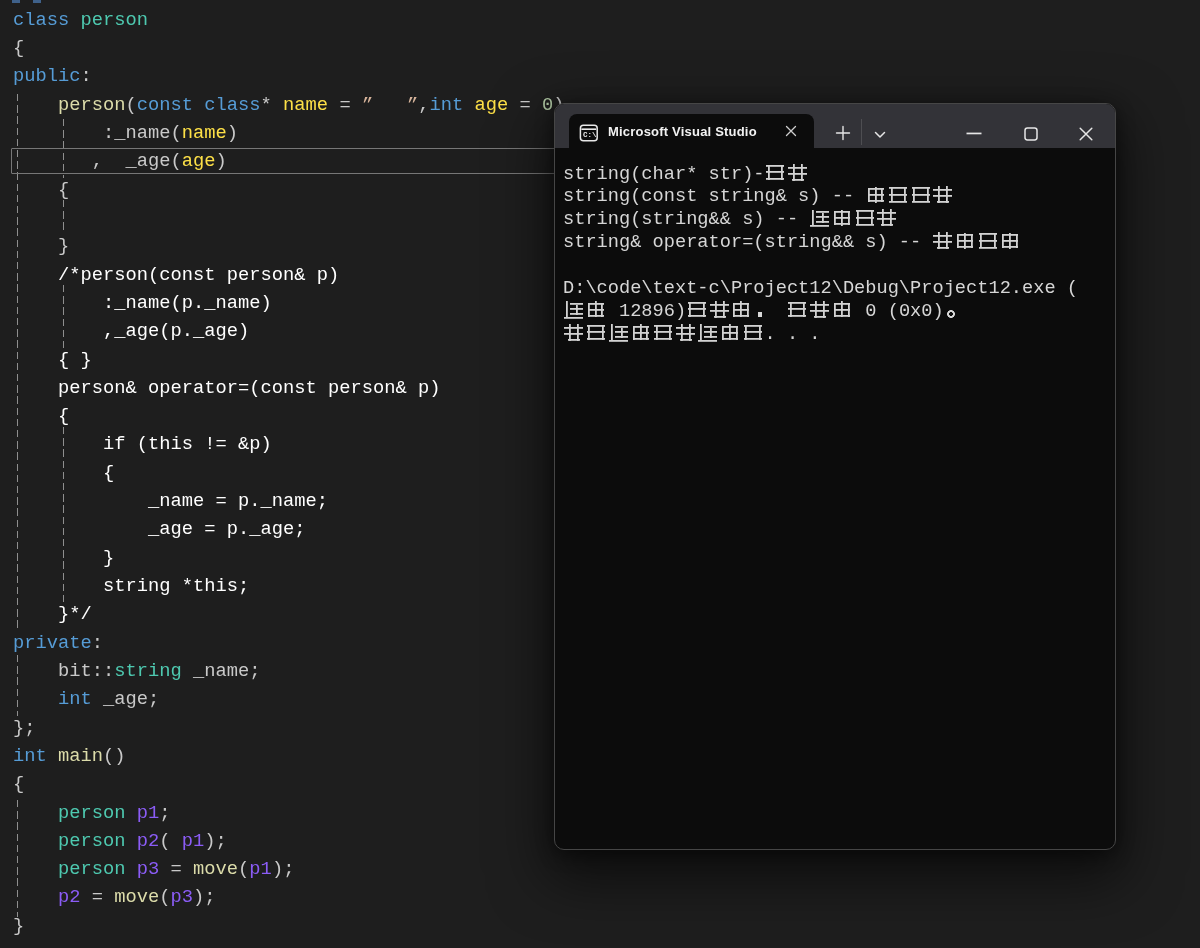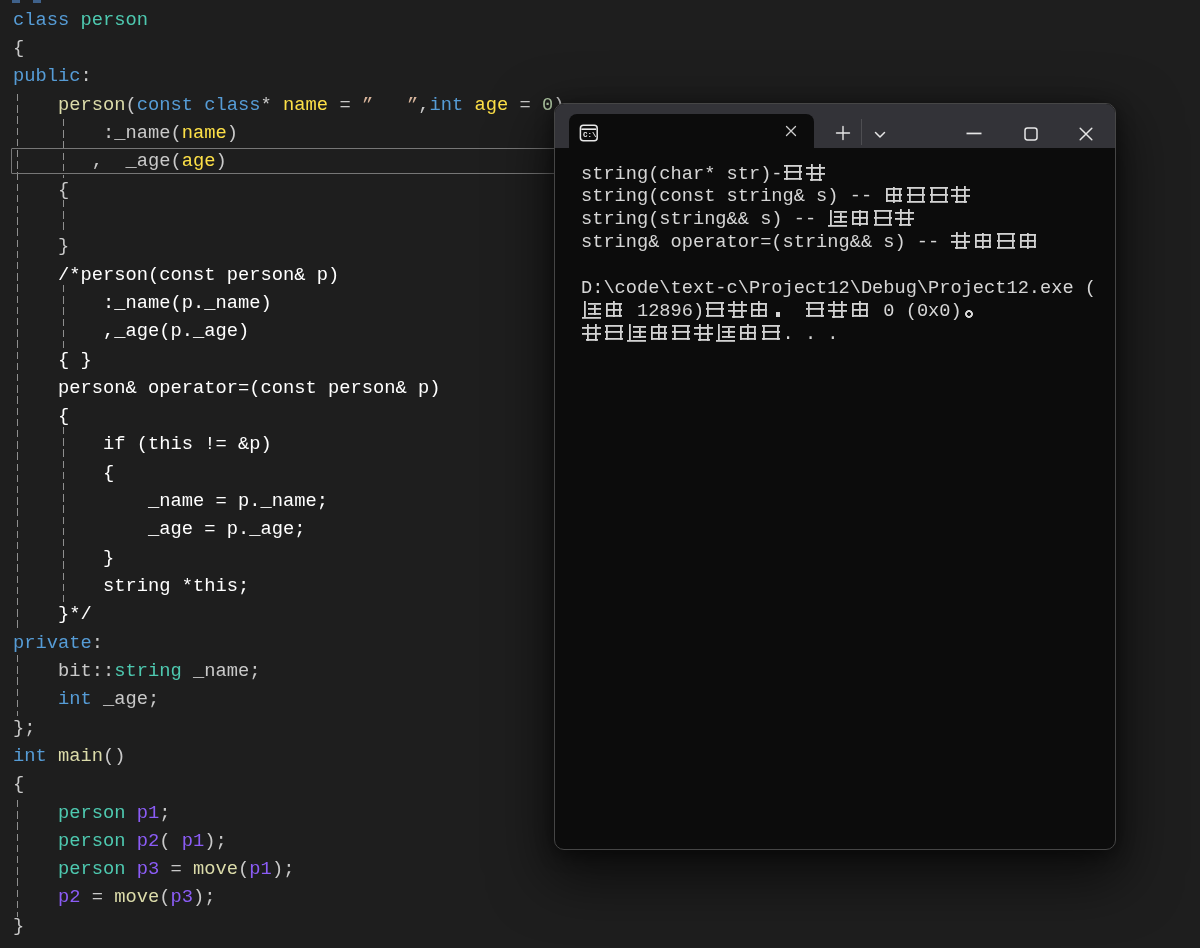--- a/index.html
+++ b/index.html
@@ -12,21 +12,21 @@
 .curline{position:absolute;left:11px;top:147.8px;width:547px;height:26.5px;border:1.8px solid #777777;box-sizing:border-box;border-radius:1px}
 .stub{position:absolute;top:0;height:2.5px;background:#3f618a}
 
 .win{position:absolute;left:554px;top:103px;width:562px;height:747px;border-radius:10px;background:#0c0c0c;border:1px solid #464646;box-sizing:border-box;box-shadow:0 22px 55px 8px rgba(0,0,0,0.55),0 4px 18px rgba(0,0,0,0.45)}
 .tbar{position:absolute;left:0;top:0;right:0;height:44px;background:#333338;border-radius:9px 9px 0 0}
 .tab{position:absolute;left:14px;top:10px;width:245px;height:34px;background:#0c0c0c;border-radius:8px 8px 0 0}
 .ttext{position:absolute;left:39px;top:2px;line-height:32px;font-family:"Liberation Sans",sans-serif;font-weight:bold;font-size:13px;letter-spacing:0.2px;color:#f2f2f2;white-space:nowrap}
 .tbtn{position:absolute}
 .sep{position:absolute;left:306px;top:15px;width:1px;height:26px;background:#4e4e52}
 
-.cons{position:absolute;left:26px;top:58.6px;font:18.66px/22.86px "Liberation Mono",monospace;color:#d6d6d6}
+.cons{position:absolute;left:8px;top:58.6px;font:18.66px/22.86px "Liberation Mono",monospace;color:#d6d6d6}
 .cj{display:inline-block;width:22.4px;height:19px;vertical-align:-3px;background-repeat:no-repeat}
 .ca{background-image:linear-gradient(#d2d2d2,#d2d2d2),linear-gradient(#d2d2d2,#d2d2d2),linear-gradient(#d2d2d2,#d2d2d2),linear-gradient(#d2d2d2,#d2d2d2),linear-gradient(#d2d2d2,#d2d2d2);background-size:18px 1.8px,18px 1.8px,18px 1.8px,1.8px 15px,1.8px 15px;background-position:1.5px 2px,1.5px 8.5px,1.5px 15.5px,3px 2px,16.5px 2px}
 .cb{background-image:linear-gradient(#d2d2d2,#d2d2d2),linear-gradient(#d2d2d2,#d2d2d2),linear-gradient(#d2d2d2,#d2d2d2),linear-gradient(#d2d2d2,#d2d2d2),linear-gradient(#d2d2d2,#d2d2d2);background-size:19px 1.8px,19px 1.8px,1.8px 17px,1.8px 17px,12px 1.8px;background-position:1px 4px,1px 10px,6px 1px,14px 1px,5px 16px}
 .cc{background-image:linear-gradient(#d2d2d2,#d2d2d2),linear-gradient(#d2d2d2,#d2d2d2),linear-gradient(#d2d2d2,#d2d2d2),linear-gradient(#d2d2d2,#d2d2d2),linear-gradient(#d2d2d2,#d2d2d2),linear-gradient(#d2d2d2,#d2d2d2);background-size:16px 1.8px,16px 1.8px,1.8px 14px,1.8px 14px,1.8px 16px,16px 1.8px;background-position:2.5px 3px,2.5px 15px,2.5px 3px,16px 3px,9.5px 1.5px,2.5px 9px}
 .cd{background-image:linear-gradient(#d2d2d2,#d2d2d2),linear-gradient(#d2d2d2,#d2d2d2),linear-gradient(#d2d2d2,#d2d2d2),linear-gradient(#d2d2d2,#d2d2d2),linear-gradient(#d2d2d2,#d2d2d2),linear-gradient(#d2d2d2,#d2d2d2);background-size:1.8px 16px,13px 1.8px,13px 1.8px,13px 1.8px,1.8px 10px,19px 1.8px;background-position:3px 1.5px,7px 3px,7px 8px,7px 13px,13px 5px,1px 17px}
 .cm{background-image:linear-gradient(#d8d8d8,#d8d8d8);background-size:4px 5px;background-position:5px 12px}
 .pd{background-image:radial-gradient(circle at 7px 14px,rgba(0,0,0,0) 1.6px,#d8d8d8 2.2px,#d8d8d8 3.6px,rgba(0,0,0,0) 4.2px)}
 </style>
 </head>
 <body>
@@ -80,20 +80,21 @@
 }</pre>
 
   <div class="win">
     <div class="tbar">
       <div class="tab">
         <svg class="tbtn" style="left:10px;top:9px" width="20" height="20" viewBox="0 0 20 20">
           <rect x="1.4" y="2.2" width="16.8" height="15.6" rx="3" fill="none" stroke="#e8e8e8" stroke-width="1.5"></rect>
           <rect x="2.4" y="5.4" width="14.8" height="1.6" fill="#e8e8e8"></rect>
           <text x="4" y="14.4" font-family="Liberation Mono, monospace" font-size="7.5" font-weight="bold" fill="#ececec">C:\</text>
         </svg>
+        <span class="ttext">Microsoft Visual Studio</span>
         <svg class="tbtn" style="left:216px;top:11px" width="12" height="12" viewBox="0 0 12 12">
           <path d="M1.5 1.5 L10.5 10.5 M10.5 1.5 L1.5 10.5" stroke="#cfcfcf" stroke-width="1.3" stroke-linecap="round"></path>
         </svg>
       </div>
       <svg class="tbtn" style="left:280px;top:21px" width="16" height="16" viewBox="0 0 16 16">
         <path d="M8 1.5 V14.5 M1.5 8 H14.5" stroke="#e6e6e6" stroke-width="1.4" stroke-linecap="round"></path>
       </svg>
       <div class="sep"></div>
       <svg class="tbtn" style="left:319px;top:27px" width="12" height="8" viewBox="0 0 12 8">
         <path d="M1.5 1.5 L6 6 L10.5 1.5" stroke="#e6e6e6" stroke-width="1.5" fill="none" stroke-linecap="round" stroke-linejoin="round"></path>

